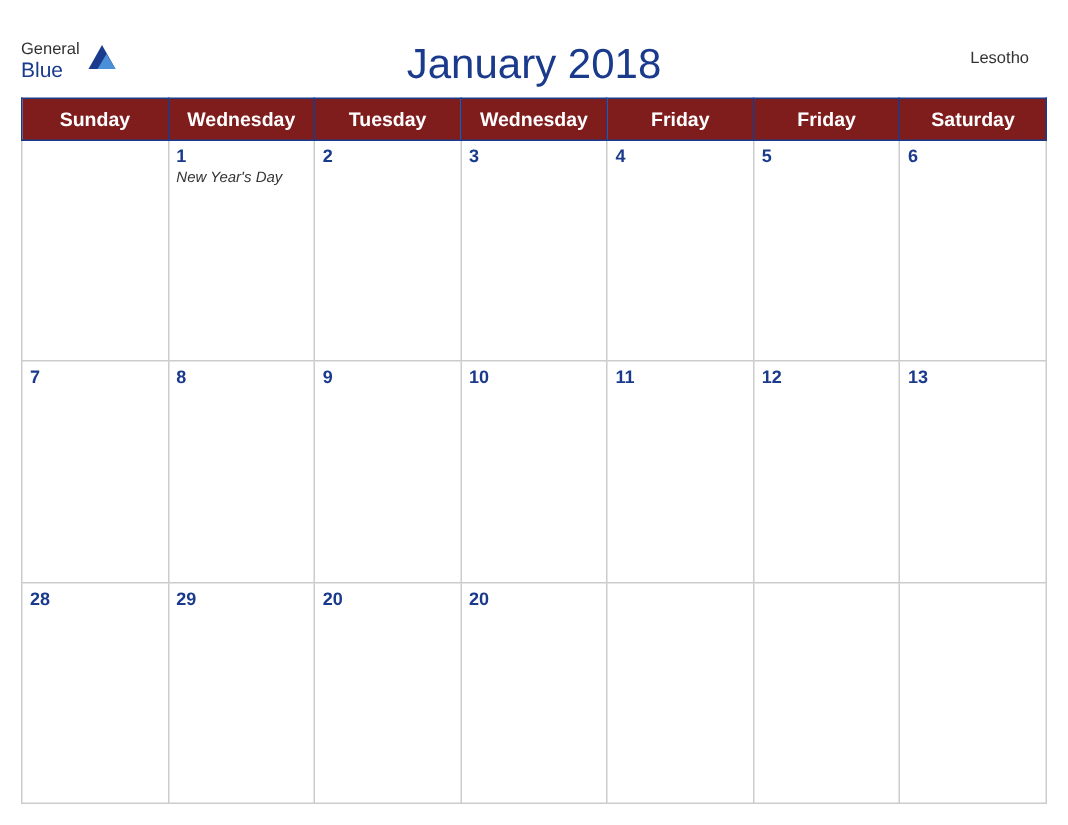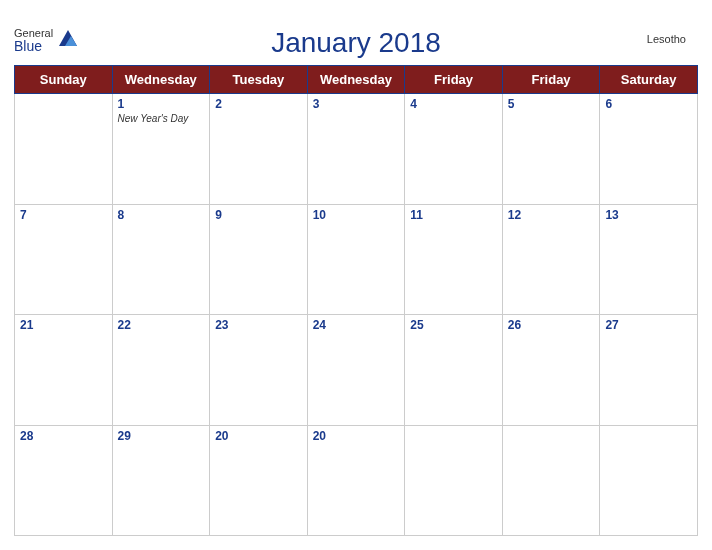--- a/index.html
+++ b/index.html
@@ -157,43 +157,20 @@
           </td>
           <td>
             <span class="day-num">12</span>
           </td>
           <td>
             <span class="day-num">13</span>
           </td>
         </tr>
         <tr>
           <td>
-            <span class="day-num">21</span>
-          </td>
-          <td>
-            <span class="day-num">22</span>
-          </td>
-          <td>
-            <span class="day-num">23</span>
-          </td>
-          <td>
-            <span class="day-num">24</span>
-          </td>
-          <td>
-            <span class="day-num">25</span>
-          </td>
-          <td>
-            <span class="day-num">26</span>
-          </td>
-          <td>
-            <span class="day-num">27</span>
-          </td>
-        </tr>
-        <tr>
-          <td>
             <span class="day-num">28</span>
           </td>
           <td>
             <span class="day-num">29</span>
           </td>
           <td>
             <span class="day-num">20</span>
           </td>
           <td>
             <span class="day-num">20</span>

